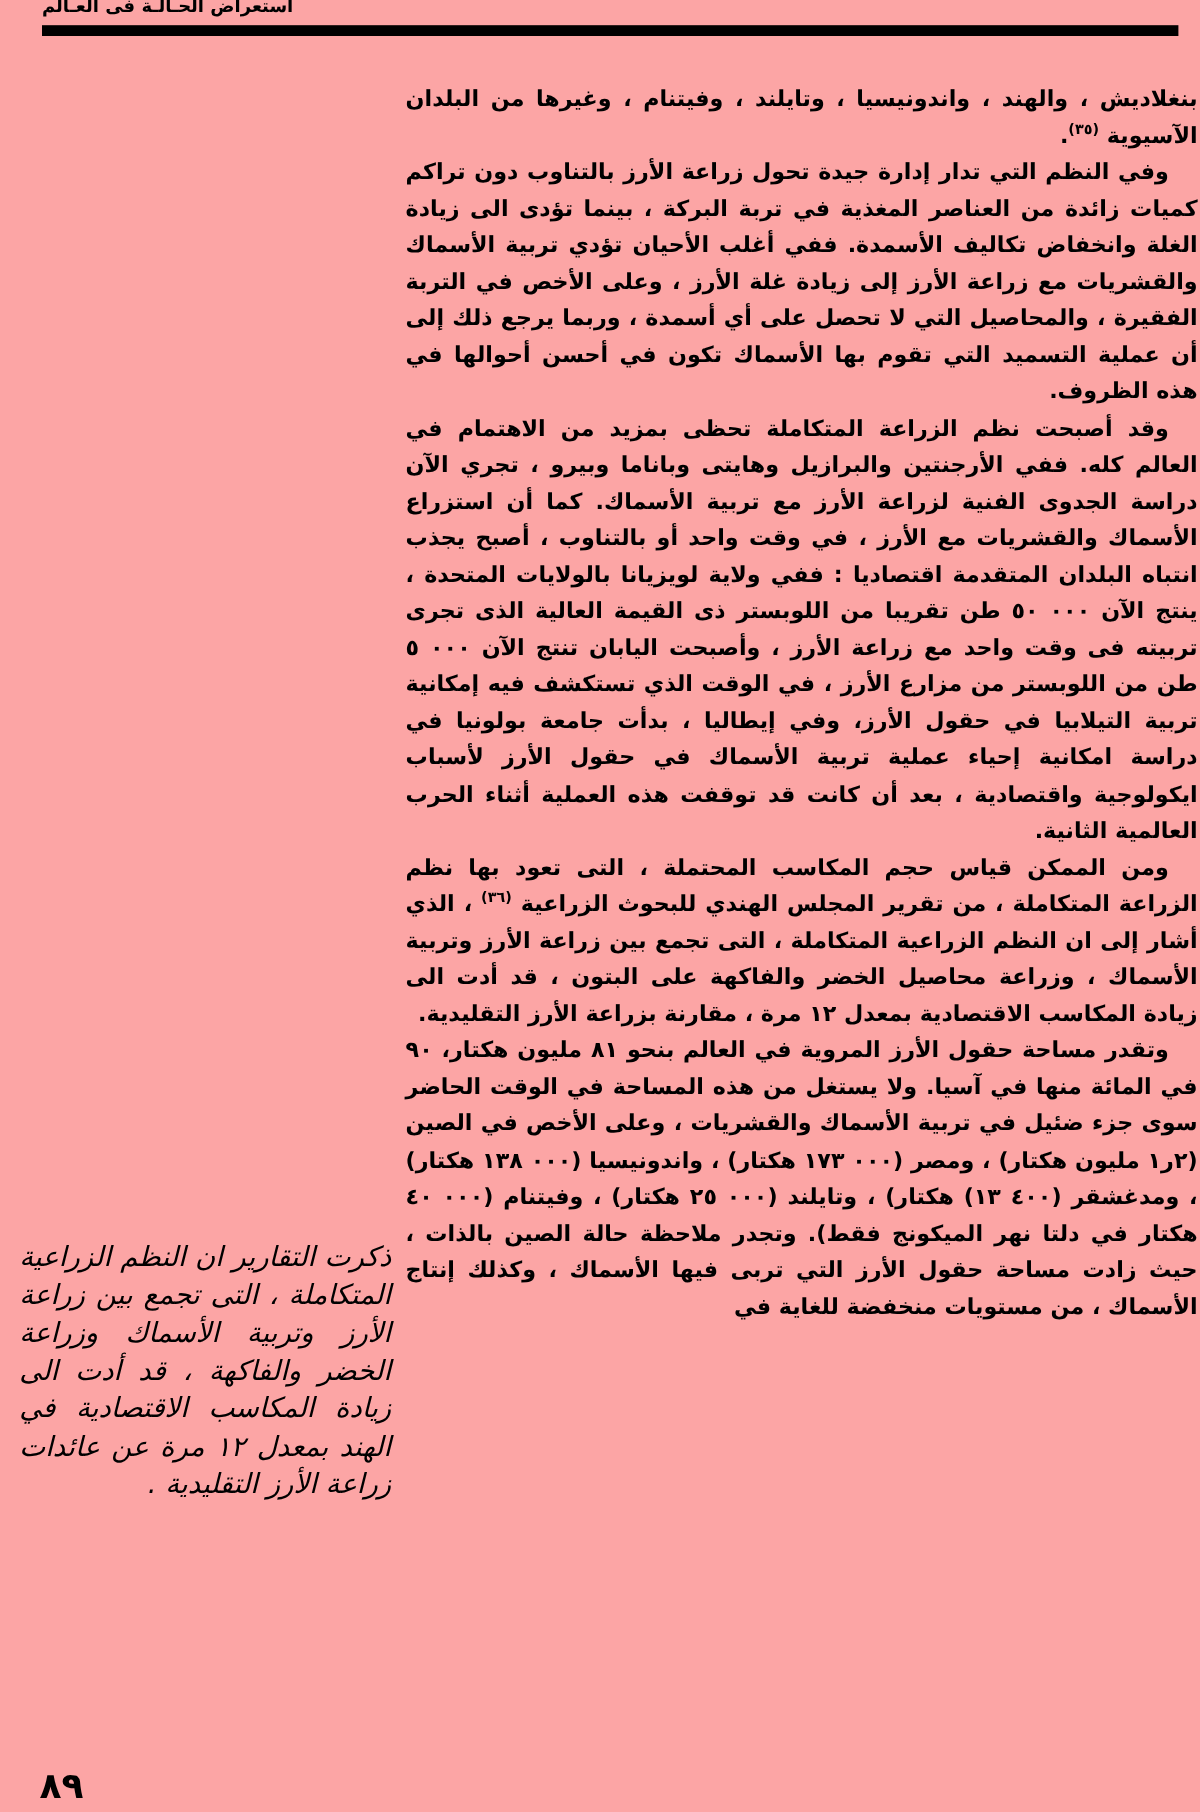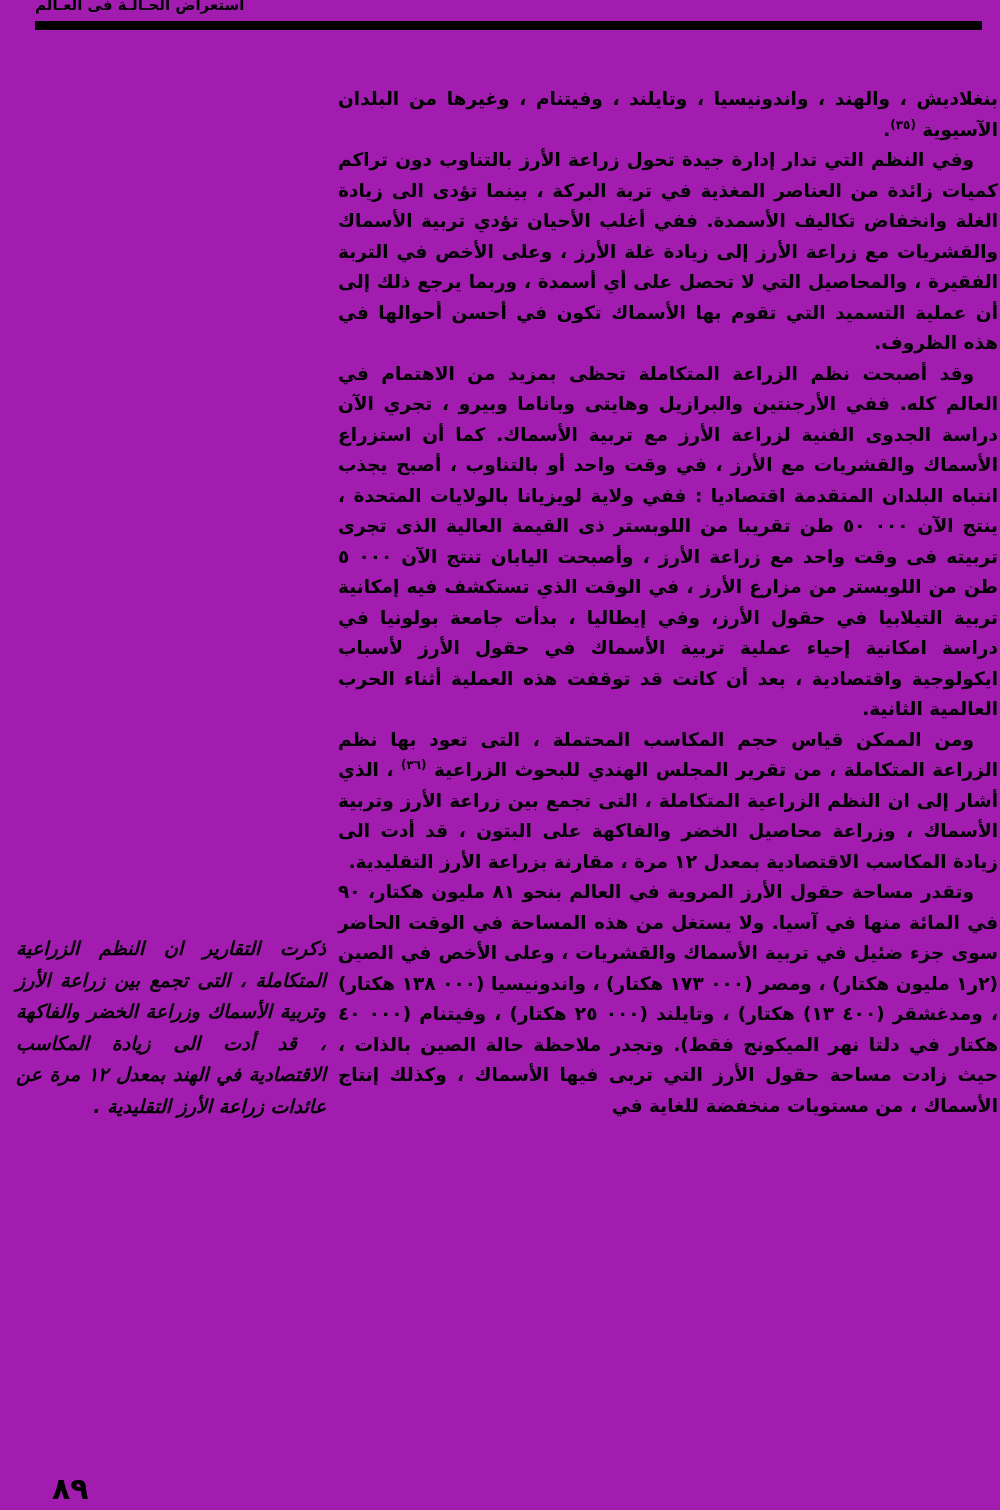--- a/index.html
+++ b/index.html
@@ -1,20 +1,20 @@
 <!DOCTYPE html>
 <html lang="ar" dir="rtl"><head>
 <meta charset="utf-8">
 <style>
   html,body{margin:0;padding:0;background:#888;}
   .page{
     position:relative;
     width:1000px;height:1510px;
     margin:0 auto;
-    background:#a21caf;
+    background:#fca5a5;
     overflow:hidden;
     font-family:"DejaVu Sans",sans-serif;
     color:#000;
     direction:rtl;
   }
   .running-header{
     position:absolute;
     top:-4px;left:35px;
     direction:rtl;
     font-size:15px;
@@ -24,21 +24,21 @@
     white-space:nowrap;
   }
   .header-rule{
     position:absolute;
     top:21px;left:35px;
     width:947px;height:9px;
     background:#000;
   }
   .body-column{
     position:absolute;
-    top:84px;right:2px;
+    top:68px;right:2px;
     width:660px;
     direction:rtl;
     text-align:justify;
     font-size:18.5px;
     font-weight:700;
     line-height:30.5px;
     margin-left:24px;
   }
   .body-column p{
     margin:0;padding:0;
@@ -47,36 +47,35 @@
     text-indent:24px;
   }
   sup.fn{
     font-size:12px;
     line-height:0;
     vertical-align:super;
     font-weight:700;
   }
   .margin-note{
     position:absolute;
-    top:933px;left:16px;
+    top:1033px;left:16px;
     width:310px;
     direction:rtl;
     text-align:justify;
-    font-size:19px;
-    font-weight:700;
+    font-size:23px;
+    font-weight:400;
     font-style:italic;
     line-height:31.5px;
   }
   .page-number{
     position:absolute;
     top:1473px;left:33px;
     font-size:30px;
     font-weight:700;
     line-height:32px;
-    margin-left:19px;
   }
 </style>
 </head>
 <body>
 
 <div class="page">
 
   <div class="running-header">استعراض الحـالـة فى العـالم</div>
 
   <div class="header-rule"></div>

